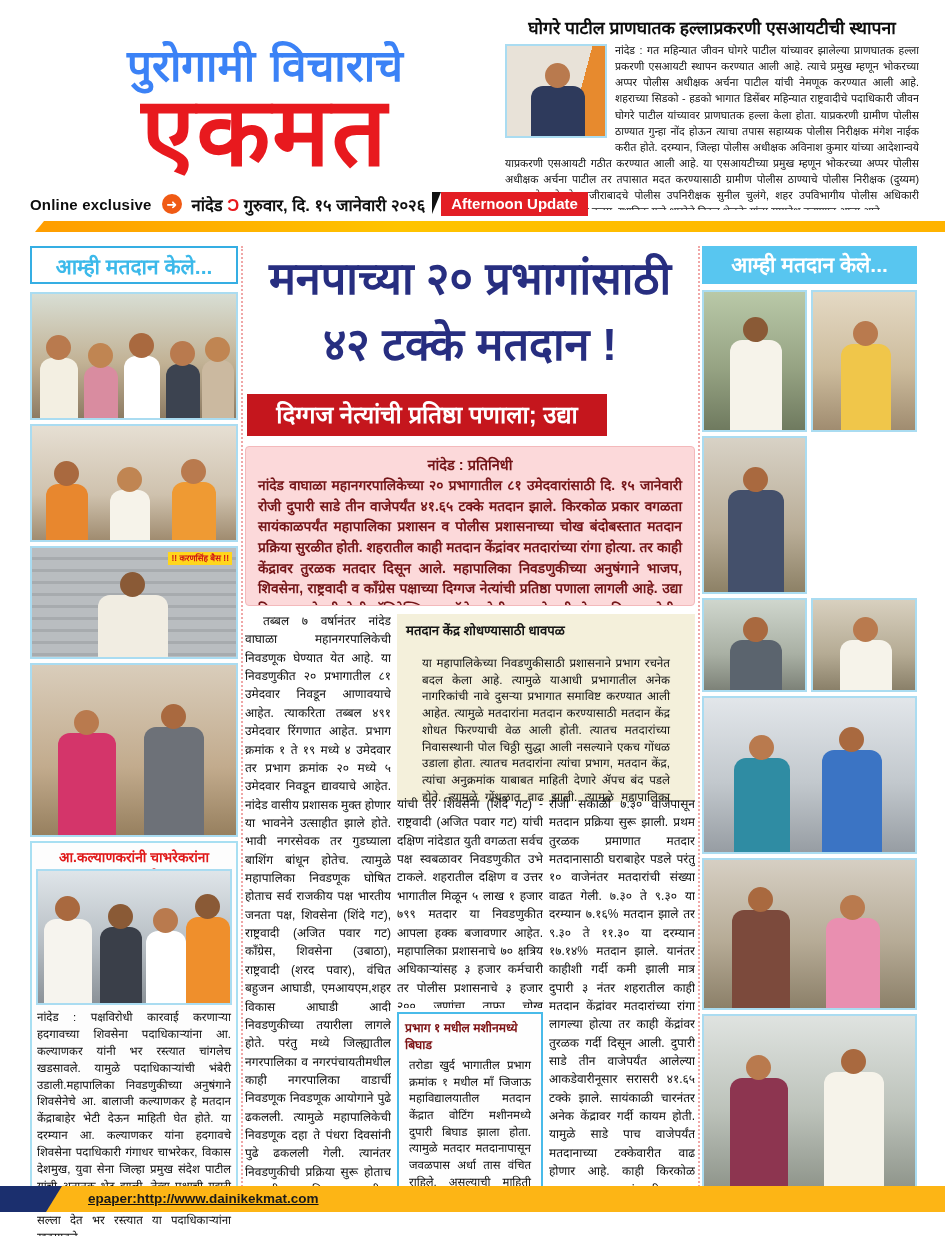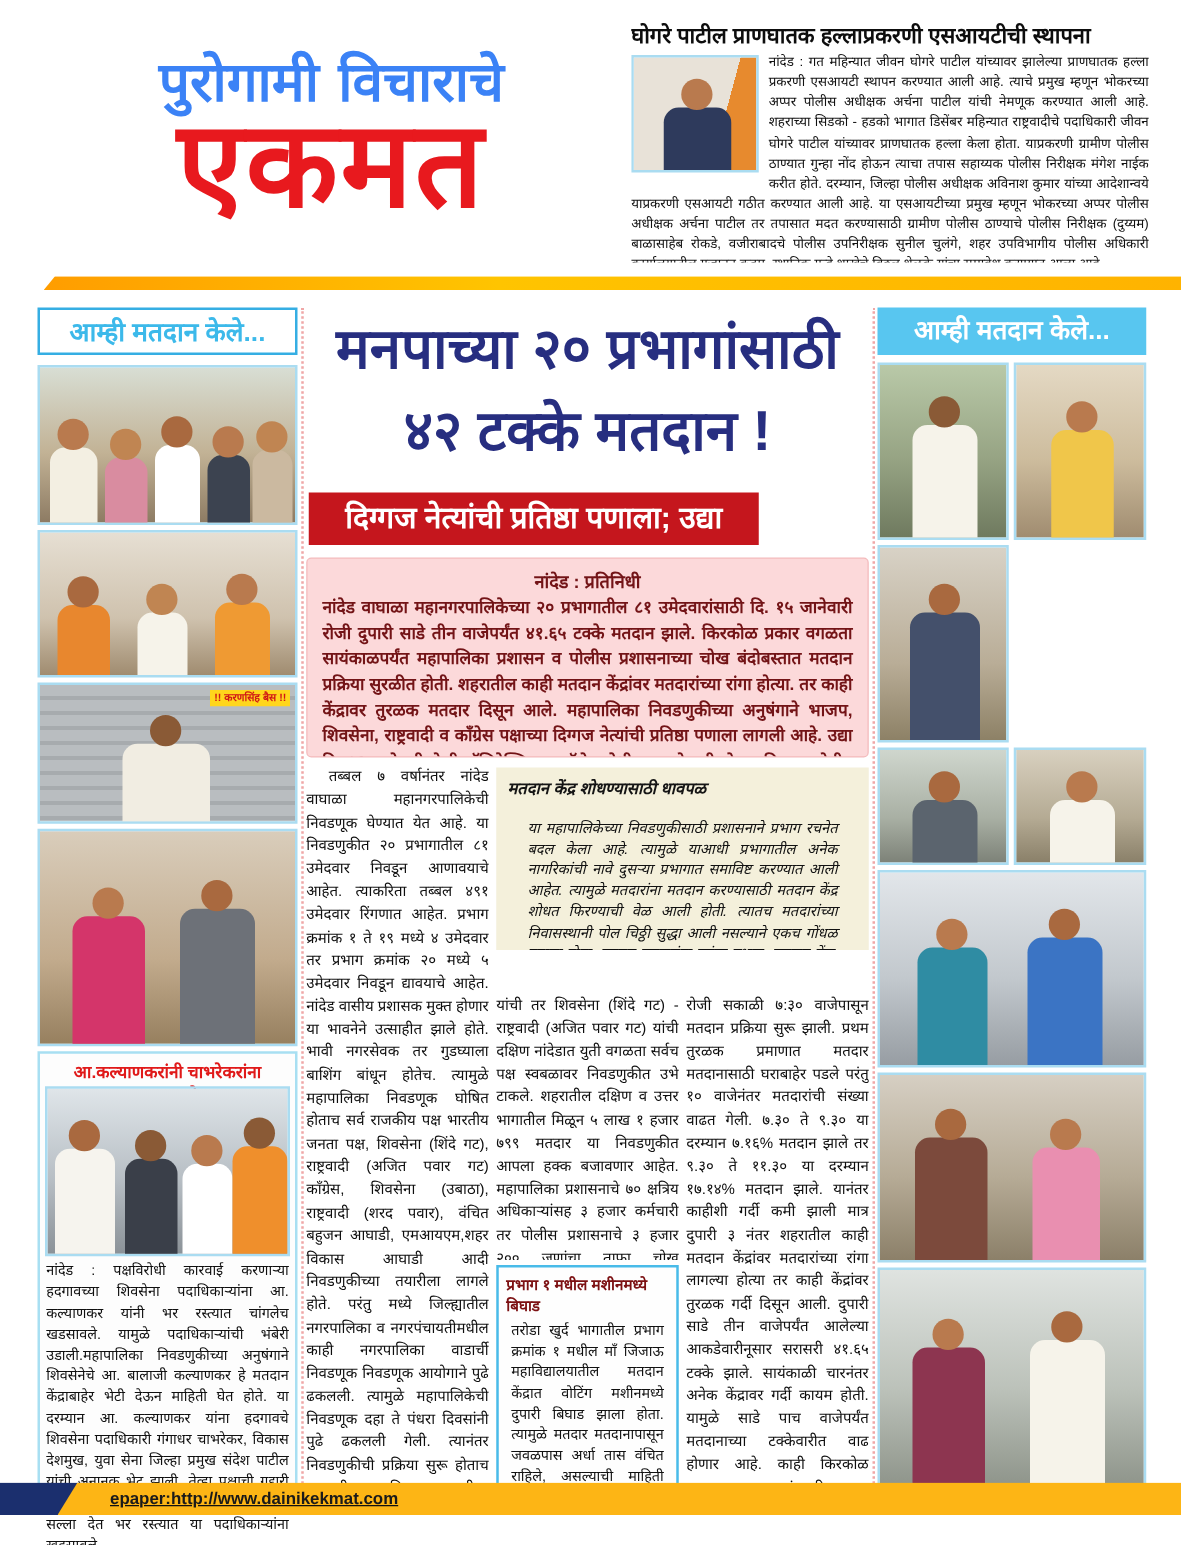--- a/index.html
+++ b/index.html
@@ -6,21 +6,21 @@
   .page{position:relative;width:945px;height:1236px;background:#ffffff;overflow:hidden;
         font-family:"Liberation Sans","DejaVu Sans",sans-serif;color:#111;}
 
   
   .tagline{position:absolute;left:30px;top:34px;width:470px;text-align:center;
            font-size:44px;font-weight:900;color:#3b82f6;font-family:"DejaVu Serif",serif;}
   .logo{position:absolute;left:30px;top:84px;width:470px;text-align:center;
         font-size:96px;line-height:1.0;font-weight:900;color:#e8191e;
         font-family:"DejaVu Serif",serif;letter-spacing:2px;}
   .sit{position:absolute;left:505px;top:18px;width:414px;height:192px;overflow:hidden;}
-  .sit h2{margin:0 0 3px 0;font-size:17.5px;line-height:1.22;font-weight:900;color:#0d0d0d;text-align:left;}
+  .sit h2{margin:0 0 3px 0;font-size:17.5px;line-height:1.22;font-weight:900;color:#0d0d0d;text-align:center;}
   .sit p{margin:0;font-size:10.7px;line-height:1.5;text-align:justify;}
   .sit-photo{float:left;width:102px;height:94px;margin:2px 8px 2px 0;}
 
   .inforow{position:absolute;left:30px;top:191px;width:888px;height:26px;display:flex;align-items:center;gap:10px;}
   .onlinex{font-size:15px;font-weight:800;color:#0d0d0d;letter-spacing:.2px;}
   .arrow-ic{width:20px;height:20px;border-radius:50%;background:#f05a14;color:#fff;display:inline-flex;
             align-items:center;justify-content:center;font-size:13px;font-weight:bold;flex:0 0 auto;}
   .dateline{font-size:16.5px;font-weight:700;color:#101010;}
   .dsep{color:#e8191e;font-weight:900;}
   .badge{background:#e31e24;color:#fff;font-size:15px;font-weight:800;padding:3px 10px 4px 10px;position:relative;margin-left:6px;}
@@ -69,22 +69,22 @@
            background:#fcd9da;border:1px solid #f3b9bb;border-radius:4px;padding:7px 12px;overflow:hidden;}
   .leadbox .ldate{text-align:center;font-size:14.5px;font-weight:800;color:#731417;margin:0 0 2px 0;}
   .leadbox .ltext{margin:0;font-size:13.8px;font-weight:700;line-height:1.5;text-align:justify;color:#731417;}
 
   .bodycol{position:absolute;font-size:12px;line-height:1.53;text-align:justify;color:#0e0e0e;overflow:hidden;}
   .bodycol p{margin:0;text-indent:18px;}
   .col1{left:245px;top:612px;width:146px;height:577px;}
   .col2{left:397px;top:795px;width:146px;height:213px;}
   .col3{left:549px;top:795px;width:146px;height:396px;}
 
-  .boxsearch{position:absolute;left:397px;top:614px;width:298px;height:146px;box-sizing:border-box;
-             background:#f4f0db;padding:7px 9px;overflow:hidden;font-style:italic;}
+  .boxsearch{position:absolute;left:397px;top:614px;width:298px;height:188px;box-sizing:border-box;
+             background:#f4f0db;padding:7px 9px;overflow:hidden;}
   .boxsearch h4{margin:0 0 2px 0;font-size:13.2px;font-weight:900;color:#151515;}
   .boxsearch p{margin:16px;font-size:11.7px;line-height:1.43;text-align:justify;}
 
   .boxmachine{position:absolute;left:397px;top:1012px;width:146px;height:177px;box-sizing:border-box;
               border:2px solid #49bbe9;background:#fefefe;padding:5px 6px;overflow:hidden;}
   .boxmachine h4{margin:0 0 2px 0;font-size:12.2px;font-weight:900;color:#7c1113;}
   .boxmachine p{margin:4px;font-size:11.5px;line-height:1.45;text-align:justify;}
 
   
   .f-navy{position:absolute;left:0;top:1186px;width:72px;height:26px;background:#1b2f6e;
@@ -102,20 +102,30 @@
   <div class="logo">एकमत</div>
 
   <div class="sit">
     <h2>घोगरे पाटील प्राणघातक हल्लाप्रकरणी एसआयटीची स्थापना</h2>
     <div class="ph sit-photo" style="position:relative;float:left;background:linear-gradient(105deg,#e8e2d8 70%,#e78a2e 70%);">
       <span class="pn" style="left:24px;width:54px;height:52px;background:#2e3a5c;--skin:#b97a4e;"></span>
     </div>
     <p>नांदेड : गत महिन्यात जीवन घोगरे पाटील यांच्यावर झालेल्या प्राणघातक हल्ला प्रकरणी एसआयटी स्थापन करण्यात आली आहे. त्याचे प्रमुख म्हणून भोकरच्या अप्पर पोलीस अधीक्षक अर्चना पाटील यांची नेमणूक करण्यात आली आहे. शहराच्या सिडको - हडको भागात डिसेंबर महिन्यात राष्ट्रवादीचे पदाधिकारी जीवन घोगरे पाटील यांच्यावर प्राणघातक हल्ला केला होता. याप्रकरणी ग्रामीण पोलीस ठाण्यात गुन्हा नोंद होऊन त्याचा तपास सहाय्यक पोलीस निरीक्षक मंगेश नाईक करीत होते. दरम्यान, जिल्हा पोलीस अधीक्षक अविनाश कुमार यांच्या आदेशान्वये याप्रकरणी एसआयटी गठीत करण्यात आली आहे. या एसआयटीच्या प्रमुख म्हणून भोकरच्या अप्पर पोलीस अधीक्षक अर्चना पाटील तर तपासात मदत करण्यासाठी ग्रामीण पोलीस ठाण्याचे पोलीस निरीक्षक (दुय्यम) बाळासाहेब रोकडे, वजीराबादचे पोलीस उपनिरीक्षक सुनील चुलंगे, शहर उपविभागीय पोलीस अधिकारी कार्यालयातील गजानन कदम, स्थानिक गुन्हे शाखेचे विठ्ठल शेळके यांचा समावेश करण्यात आला आहे.</p>
   </div>
 
+  <div class="inforow">
+    <span class="onlinex">Online exclusive</span>
+    <span class="arrow-ic">➜</span>
+    <span class="dateline">
+      <span>नांदेड</span>
+      <span class="dsep">Ɔ</span>
+      <span>गुरुवार, दि. १५ जानेवारी २०२६</span>
+    </span>
+    <span class="badge">Afternoon Update</span>
+  </div>
   <div class="orangebar"></div>
 
   <div class="vsep" style="left:241px;"></div>
   <div class="vsep" style="left:698px;"></div>
 
   <div class="lsb-header">आम्ही मतदान केले...</div>
 
   <div class="ph" style="left:30px;top:292px;width:208px;height:128px;background:linear-gradient(180deg,#d8ded4 0%,#c2b295 55%,#8d7b63 100%);">
     <span class="pn" style="left:8px;width:38px;height:62px;background:#f3efe2;--skin:#b97a4e;"></span>
     <span class="pn" style="left:52px;width:34px;height:54px;background:#d98ca0;--skin:#c08552;"></span>

